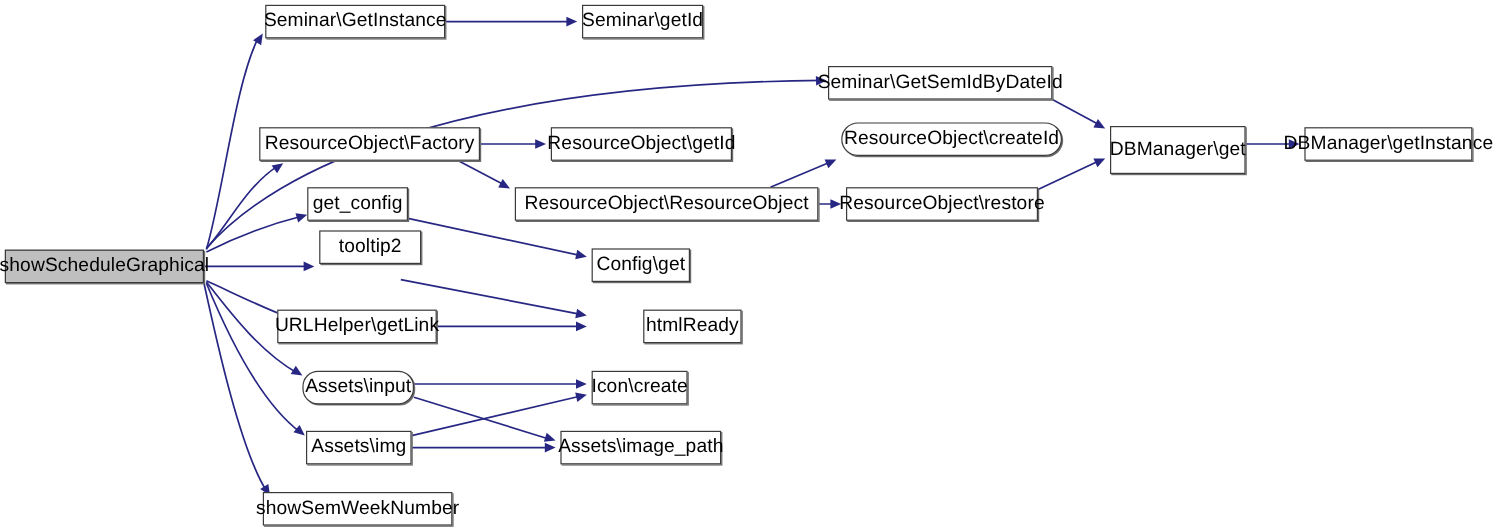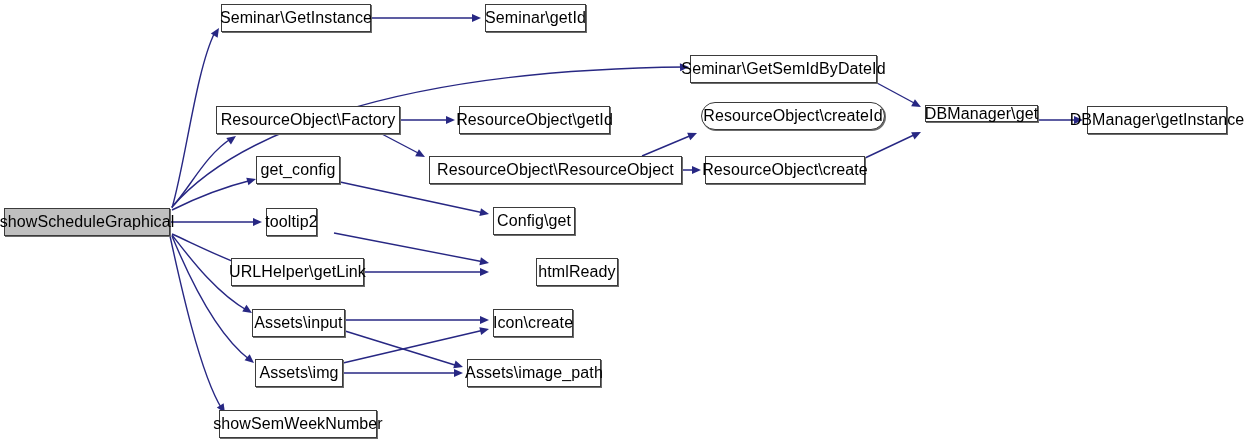--- a/index.html
+++ b/index.html
@@ -144,28 +144,28 @@
       </g>
     </svg>
   <div id="node-layer">
       <div class="node highlight" style="left: 4px; top: 208px; width: 166px; height: 28px;">showScheduleGraphical</div>
       <div class="node" style="left: 221px; top: 4px; width: 150px; height: 28px;">Seminar\GetInstance</div>
       <div class="node" style="left: 485px; top: 4px; width: 101px; height: 28px;">Seminar\getId</div>
       <div class="node" style="left: 690px; top: 55px; width: 187px; height: 28px;">Seminar\GetSemIdByDateId</div>
       <div class="node" style="left: 216px; top: 106px; width: 184px; height: 28px;">ResourceObject\Factory</div>
       <div class="node" style="left: 459px; top: 106px; width: 151px; height: 28px;">ResourceObject\getId</div>
       <div class="node" style="left: 701px; top: 102px; width: 184px; height: 28px; border-radius: 14px;">ResourceObject\createId</div>
-      <div class="node" style="left: 925px; top: 105px; width: 113px; height: 17px;">DBManager\get</div>
+      <div class="node" style="left: 925px; top: 105px; width: 113px; height: 40px;">DBManager\get</div>
       <div class="node" style="left: 1087px; top: 106px; width: 140px; height: 28px;">DBManager\getInstance</div>
       <div class="node" style="left: 256px; top: 156px; width: 84px; height: 28px;">get_config</div>
       <div class="node" style="left: 429px; top: 156px; width: 253px; height: 28px;">ResourceObject\ResourceObject</div>
-      <div class="node" style="left: 705px; top: 156px; width: 160px; height: 28px;">ResourceObject\create</div>
-      <div class="node" style="left: 266px; top: 208px; width: 51px; height: 28px;">tooltip2</div>
+      <div class="node" style="left: 705px; top: 156px; width: 160px; height: 28px;">ResourceObject\restore</div>
+      <div class="node" style="left: 266px; top: 192px; width: 85px; height: 28px;">tooltip2</div>
       <div class="node" style="left: 493px; top: 207px; width: 82px; height: 28px;">Config\get</div>
       <div class="node" style="left: 231px; top: 258px; width: 133px; height: 28px;">URLHelper\getLink</div>
       <div class="node" style="left: 493px; top: 258px; width: 82px; height: 28px; margin-left: 43px;">htmlReady</div>
-      <div class="node" style="left: 252px; top: 309px; width: 93px; height: 28px;">Assets\input</div>
+      <div class="node" style="left: 252px; top: 309px; width: 93px; height: 28px; border-radius: 13px;">Assets\input</div>
       <div class="node" style="left: 493px; top: 309px; width: 80px; height: 28px;">Icon\create</div>
       <div class="node" style="left: 255px; top: 359px; width: 88px; height: 28px;">Assets\img</div>
       <div class="node" style="left: 467px; top: 359px; width: 134px; height: 28px;">Assets\image_path</div>
       <div class="node" style="left: 219px; top: 410px; width: 158px; height: 28px;">showSemWeekNumber</div>
     </div>
 </div>
 
 </body></html>

